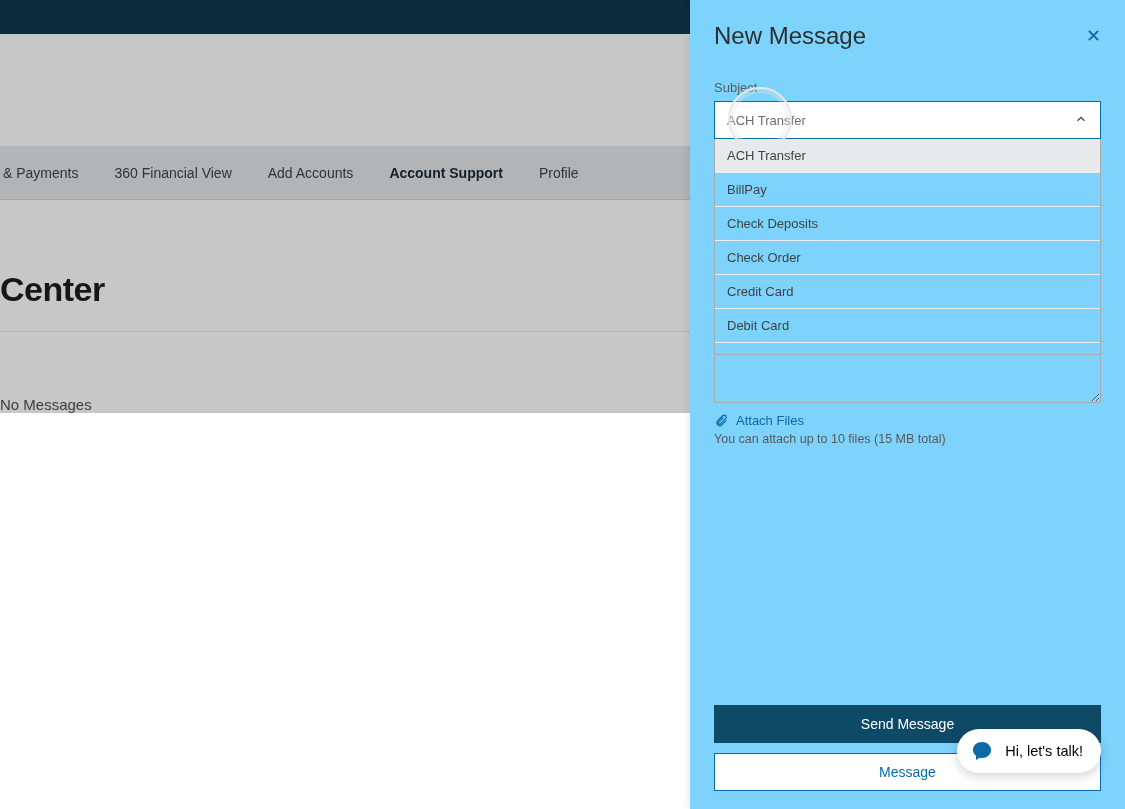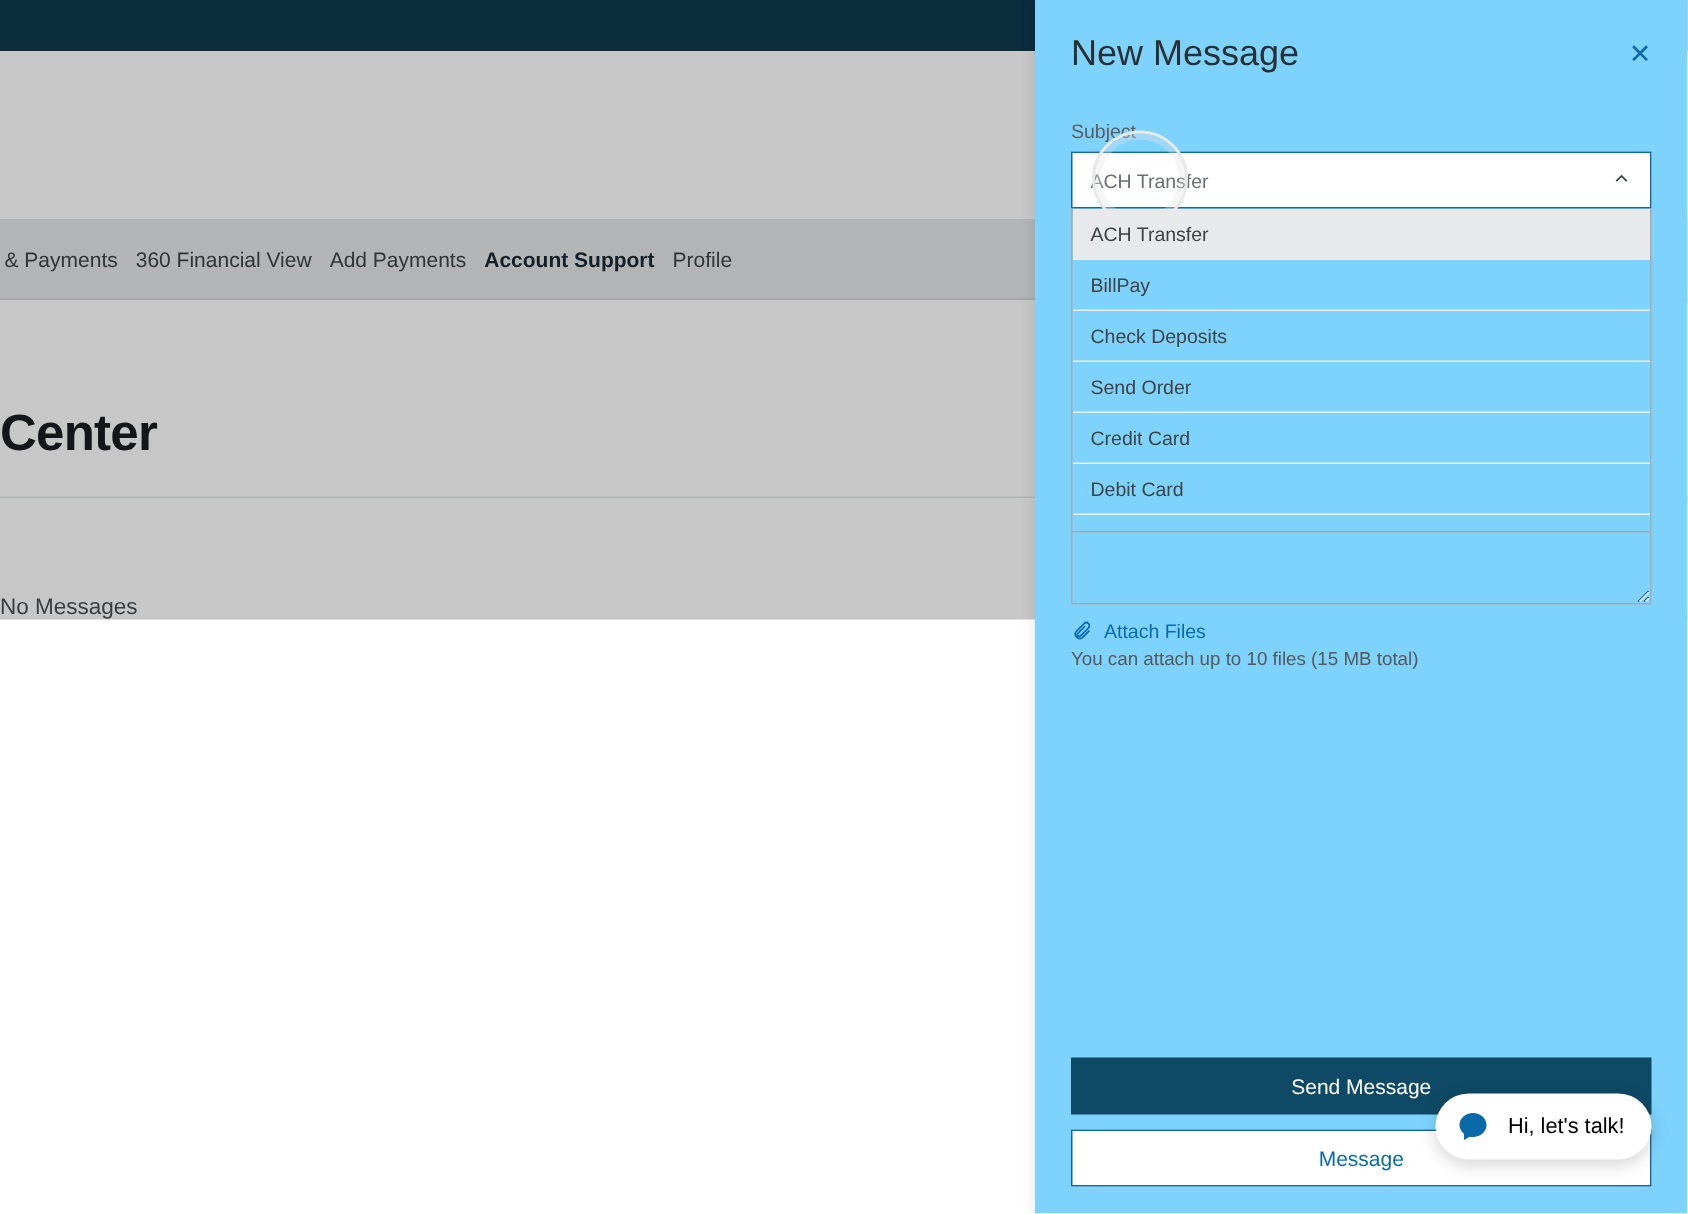--- a/index.html
+++ b/index.html
@@ -51,21 +51,21 @@
       align-items: center;
       justify-content: center;
       color: #2a3f4a;
     }
     .nav-tabs {
       height: 54px;
       background: #e4e7e9;
       display: flex;
       align-items: center;
       padding-left: 3px;
-      gap: 12px;
+      gap: 36px;
       border-bottom: 1px solid #d0d4d7;
       font-size: 14px;
       color: #3d4448;
     }
     .nav-tabs .tab.active { font-weight: 700; color: #1a2934; }
     .page-area {
       background: #fff;
       padding-top: 48px;
     }
     .page-title-row {
@@ -277,21 +277,21 @@
       <svg width="16" height="16" viewBox="0 0 24 24" fill="none" stroke="currentColor" stroke-width="2">
           <circle cx="12" cy="8" r="4"></circle>
           <path d="M4 21c0-4 4-6 8-6s8 2 8 6"></path>
         </svg>
     </div>
   </div>
 
   <div class="nav-tabs">
     <span class="tab">&amp; Payments</span>
     <span class="tab">360 Financial View</span>
-    <span class="tab">Add Payments</span>
+    <span class="tab">Add Accounts</span>
     <span class="tab active">Account Support</span>
     <span class="tab">Profile</span>
   </div>
 
   <div class="page-area">
     <div class="page-title-row">
       <h1 class="page-title">Center</h1>
       <div class="spacer"></div>
       <div class="copy-icon-btn">
         <svg width="16" height="16" viewBox="0 0 24 24" fill="none" stroke="currentColor" stroke-width="2">
@@ -323,21 +323,21 @@
             <path d="M6 15l6-6 6 6"></path>
           </svg>
       </span>
     </div>
   </div>
 
   <div class="dropdown-list">
     <div class="dd-item highlighted">ACH Transfer</div>
     <div class="dd-item">BillPay</div>
     <div class="dd-item">Check Deposits</div>
-    <div class="dd-item">Send Order</div>
+    <div class="dd-item">Check Order</div>
     <div class="dd-item">Credit Card</div>
     <div class="dd-item">Debit Card</div>
     <div class="dd-item" style="opacity:0.35">Deposit Account</div>
   </div>
 
   <div class="text-area-box"></div>
 
   <div class="attach-row">
     <svg width="14" height="14" viewBox="0 0 24 24" fill="none" stroke="currentColor" stroke-width="2">
         <path d="M21 11l-8 8a5 5 0 01-7-7l9-9a3.5 3.5 0 015 5l-9 9a2 2 0 01-3-3l8-8"></path>

